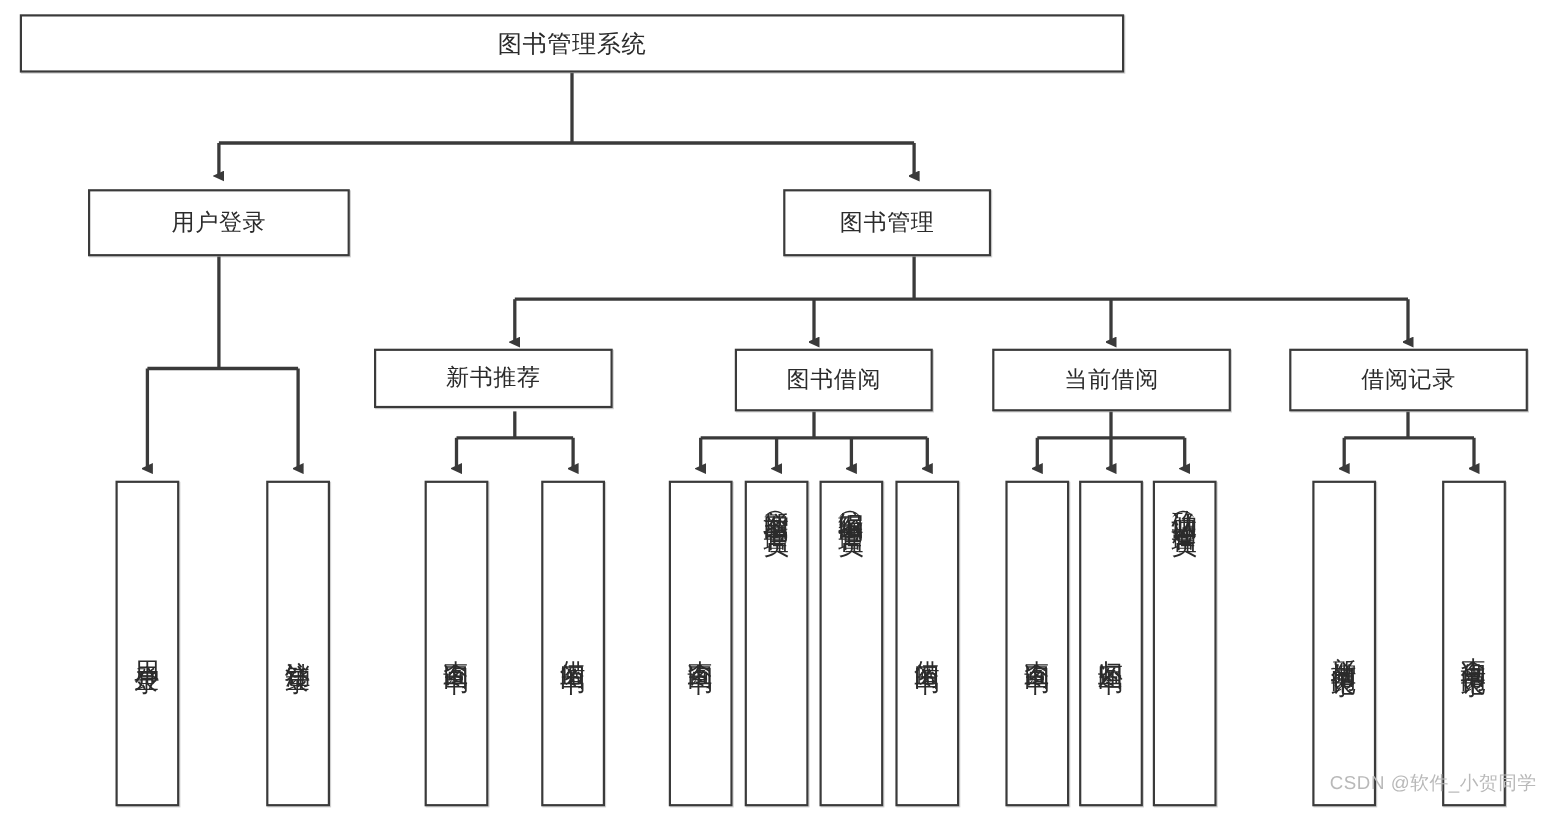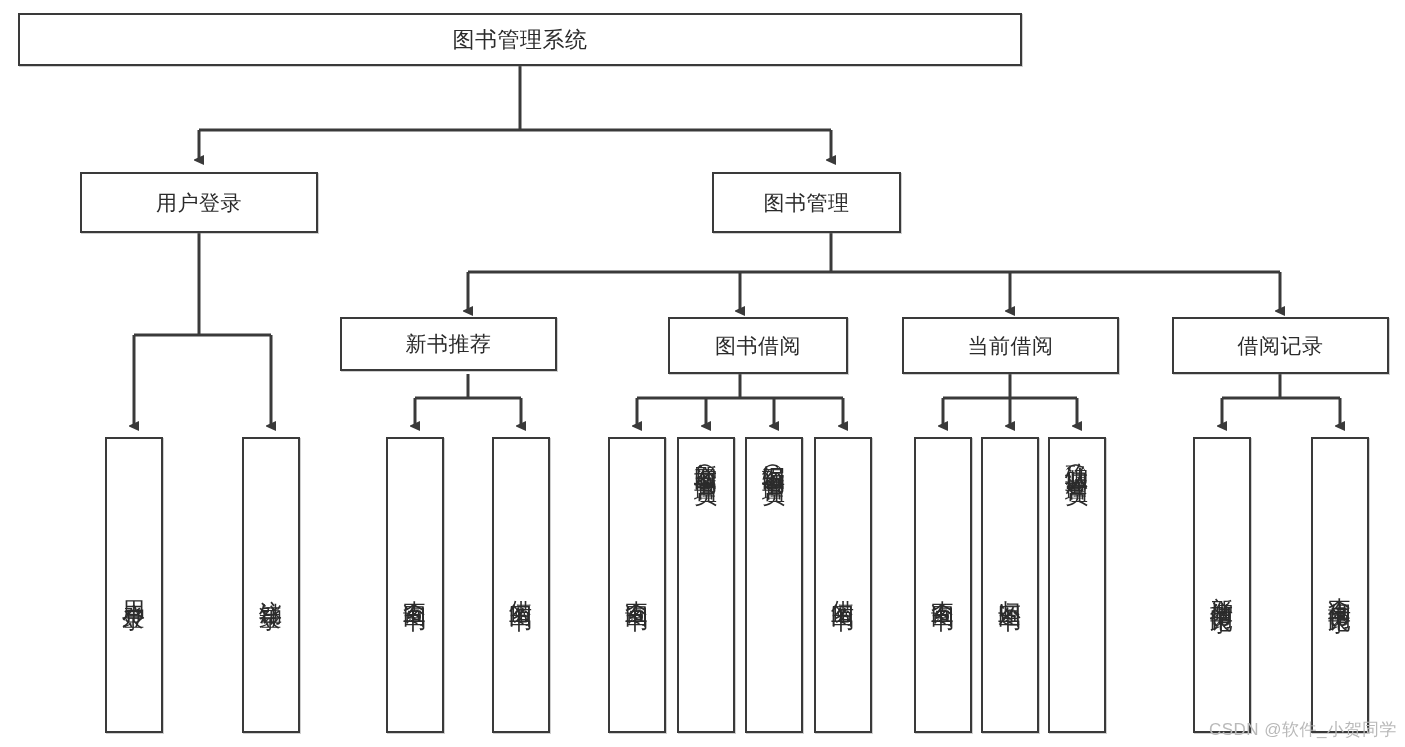--- a/index.html
+++ b/index.html
@@ -60,21 +60,21 @@
     white-space: nowrap;
     margin: 0 auto;
   }
   .node.vertical.centered {
     align-items: center;
   }
   .node.root .node-label { font-size: 22px; }
   .watermark {
     position: absolute;
     right: 8px;
-    bottom: 6px;
+    bottom: 24px;
     font-size: 17px;
     color: #b9b9b9;
     letter-spacing: 0.5px;
     z-index: 5;
     white-space: nowrap;
   }
 </style>
 </head>
 <body>
 

